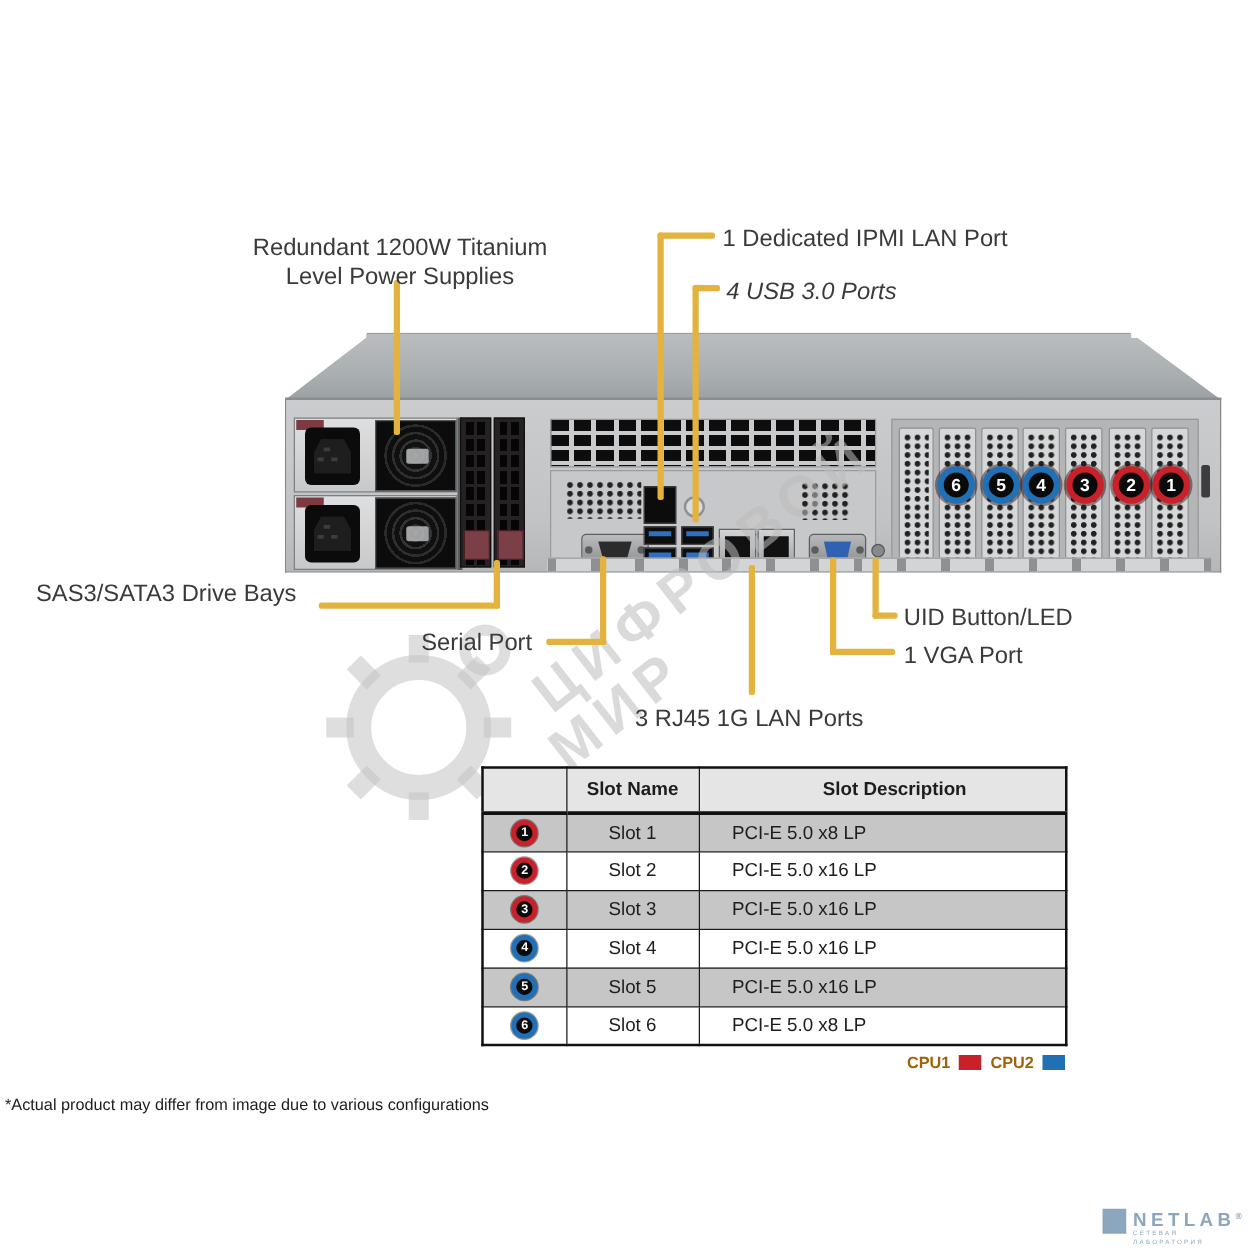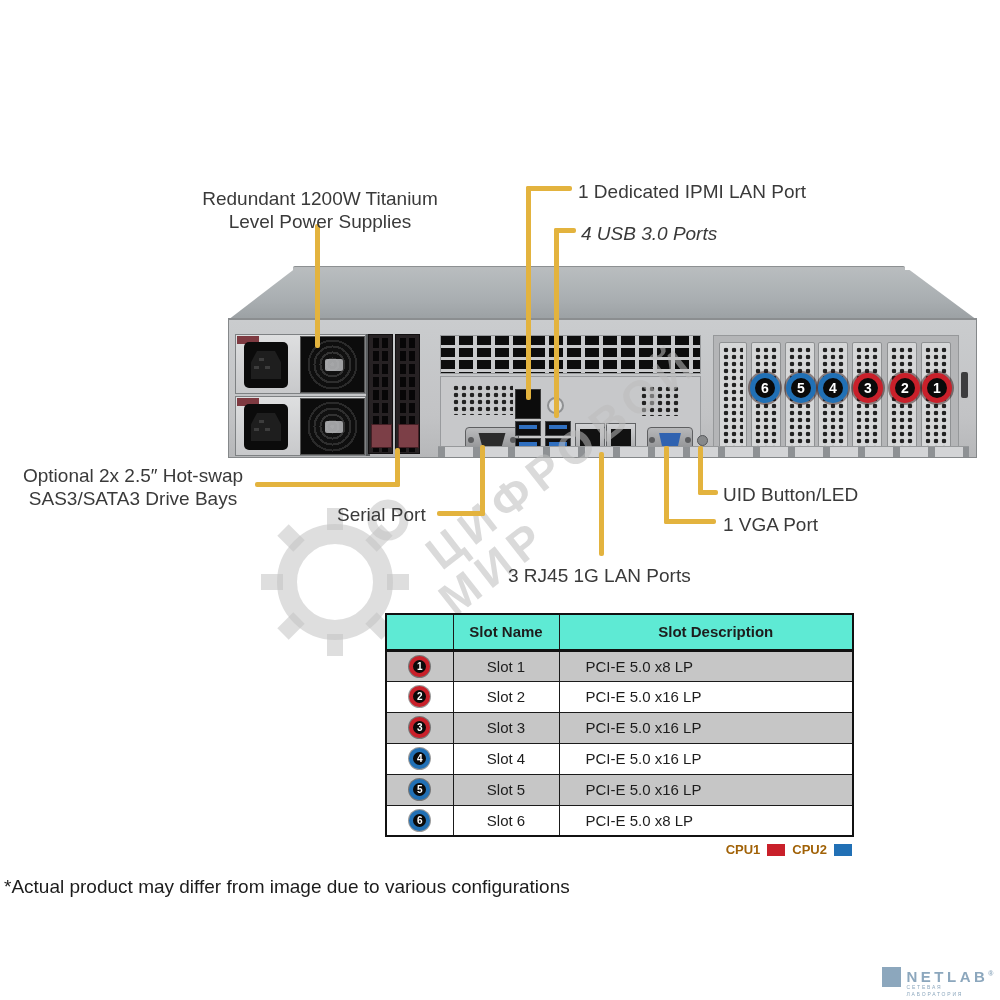--- a/index.html
+++ b/index.html
@@ -72,31 +72,31 @@
     background-color:#d3d4d6;
     background-image:repeating-linear-gradient(to right,#8e9194 0 7px,rgba(0,0,0,0) 7px 35px);
     border-top:1px solid #97999b;box-sizing:border-box;}
   
   .wm{position:absolute;z-index:2;}
   .wm-word{position:absolute;font-weight:bold;font-size:46px;letter-spacing:7px;color:#bdbdbd;opacity:.55;transform:rotate(-38deg);transform-origin:0 50%;white-space:nowrap;}
   
   table.slots-table{position:absolute;left:385px;top:613px;border-collapse:collapse;z-index:7;background:#fff;
     font-size:15px;color:#1d1d1d;}
   table.slots-table th,table.slots-table td{border:1.5px solid #1a1a1a;height:31px;padding:0 6px;box-sizing:border-box;}
-  table.slots-table th{height:36px;font-size:15px;border-bottom:3px solid #111;background:#5eead4;}
+  table.slots-table th{height:36px;font-size:15px;border-bottom:3px solid #111;background:#e5e5e5;}
   table.slots-table .col-badge{width:67px;}
   table.slots-table .col-name{width:106px;text-align:center;}
   table.slots-table .col-desc{width:294px;text-align:left;padding-left:26px;}
   table.slots-table{border:2px solid #111;}
   tr.gray td{background:#c6c6c6;}
   
   .legend{position:absolute;left:660px;top:842px;width:192px;display:flex;justify-content:flex-end;align-items:center;gap:7px;z-index:7;
     font-size:13px;font-weight:bold;color:#a16207;}
   .legend .sw{width:18px;height:12px;display:inline-block;}
-  .footnote{position:absolute;left:4px;top:876px;font-size:19px;color:#1c1c1c;z-index:7;}
+  .footnote{position:absolute;left:4px;top:876px;font-size:13px;color:#1c1c1c;z-index:7;}
   .netlab{position:absolute;left:882px;top:966px;display:flex;align-items:flex-start;gap:5px;z-index:7;}
   .netlab .sq{width:20px;height:20px;margin-top:1px;}
   .netlab .word{font-weight:bold;font-size:15px;letter-spacing:3.5px;line-height:15px;}
   .netlab .reg{font-size:7px;vertical-align:super;letter-spacing:0;}
   .netlab .sub{font-size:5px;letter-spacing:1.8px;line-height:7px;}
 </style>
 </head>
 <body>
 
 <div class="canvas">
@@ -249,21 +249,20 @@
   <div class="yline" style="left:664px;top:446px;width:5px;height:78px;"></div>
   <div class="yline" style="left:664px;top:519px;width:52px;height:5px;"></div>
 
   <div class="lbl center" style="left:170px;top:187px;width:300px;">
     <div>Redundant 1200W Titanium</div>
     <div>Level Power Supplies</div>
   </div>
   <div class="lbl" style="left:578px;top:180px;">1 Dedicated IPMI  LAN Port</div>
   <div class="lbl" style="left:581px;top:222px;font-style:italic;">4 USB 3.0 Ports</div>
   <div class="lbl center" style="left:8px;top:464px;width:250px;">
-    <div>Optional 2x 2.5″ Hot-swap</div>
     <div>SAS3/SATA3 Drive Bays</div>
   </div>
   <div class="lbl" style="left:337px;top:503px;">Serial Port</div>
   <div class="lbl" style="left:508px;top:564px;">3 RJ45 1G LAN Ports</div>
   <div class="lbl" style="left:723px;top:483px;">UID  Button/LED</div>
   <div class="lbl" style="left:723px;top:513px;">1 VGA Port</div>
 
   <table class="slots-table">
     <thead>
       <tr>

